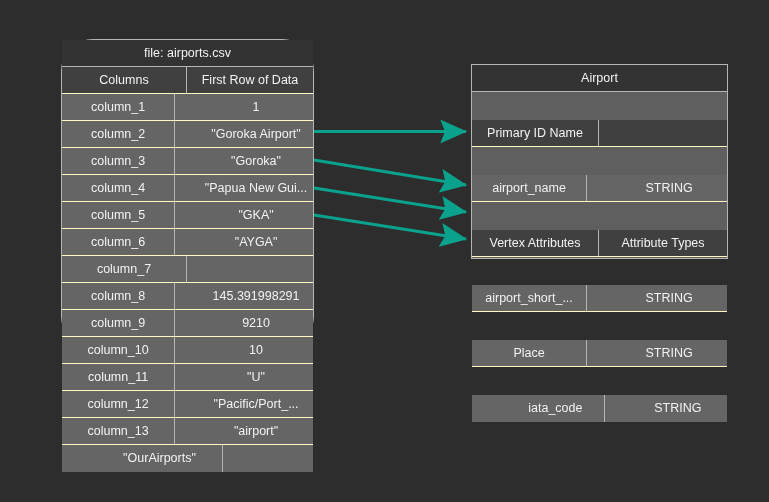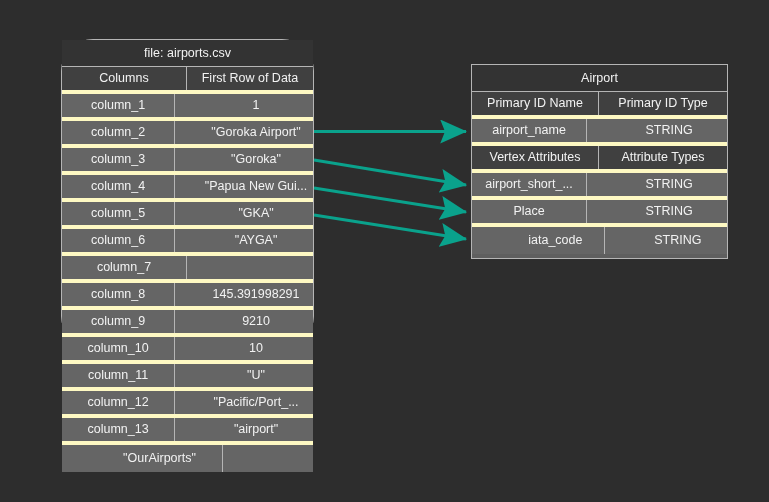--- a/index.html
+++ b/index.html
@@ -36,21 +36,21 @@
     line-height: 1;
     box-sizing: border-box;
     border-bottom: 1px solid #b5b5b5;
     display: flex;
     align-items: center;
     justify-content: center;
   }
   .row {
     display: flex;
     box-sizing: border-box;
-    border-bottom: 4px solid #fef9c3;
+    border-bottom: 1px solid #fef9c3;
   }
   .row:last-child { border-bottom: none; padding-left: 35px; }
   .cell {
     box-sizing: border-box;
     display: flex;
     align-items: center;
     justify-content: center;
     color: #f2f2f2;
     font-size: 12.5px;
     line-height: 1;
@@ -77,21 +77,21 @@
   #csv-card .cell.c2 { width: 126px; }
 
   
   #schema-card {
     left: 471px;
     top: 64px;
     width: 257px;
     height: 195px;
   }
   #schema-card .title-row { height: 27px; }
-  #schema-card .row { height: 27px; }
+  #schema-card .row { height: 27px; margin-top: 28px; }
   #schema-card .cell.c1 { width: 127px; }
   #schema-card .cell.c2 { width: 128px; }
 
   
   #arrows {
     position: absolute;
     left: 0; top: 0;
     width: 769px;
     height: 502px;
     pointer-events: none;
@@ -164,21 +164,20 @@
     <div class="row data">
       <div class="cell c2">"OurAirports"</div>
     </div>
   </div>
 
   <div class="card" id="schema-card">
     <div class="title-row">Airport</div>
 
     <div class="row hdr">
       <div class="cell c1">Primary ID Name</div>
-      <div class="cell c2">Primary ID Type</div>
     </div>
 
     <div class="row data">
       <div class="cell c1">airport_name</div>
       <div class="cell c2">STRING</div>
     </div>
 
     <div class="row hdr">
       <div class="cell c1">Vertex Attributes</div>
       <div class="cell c2">Attribute Types</div>

